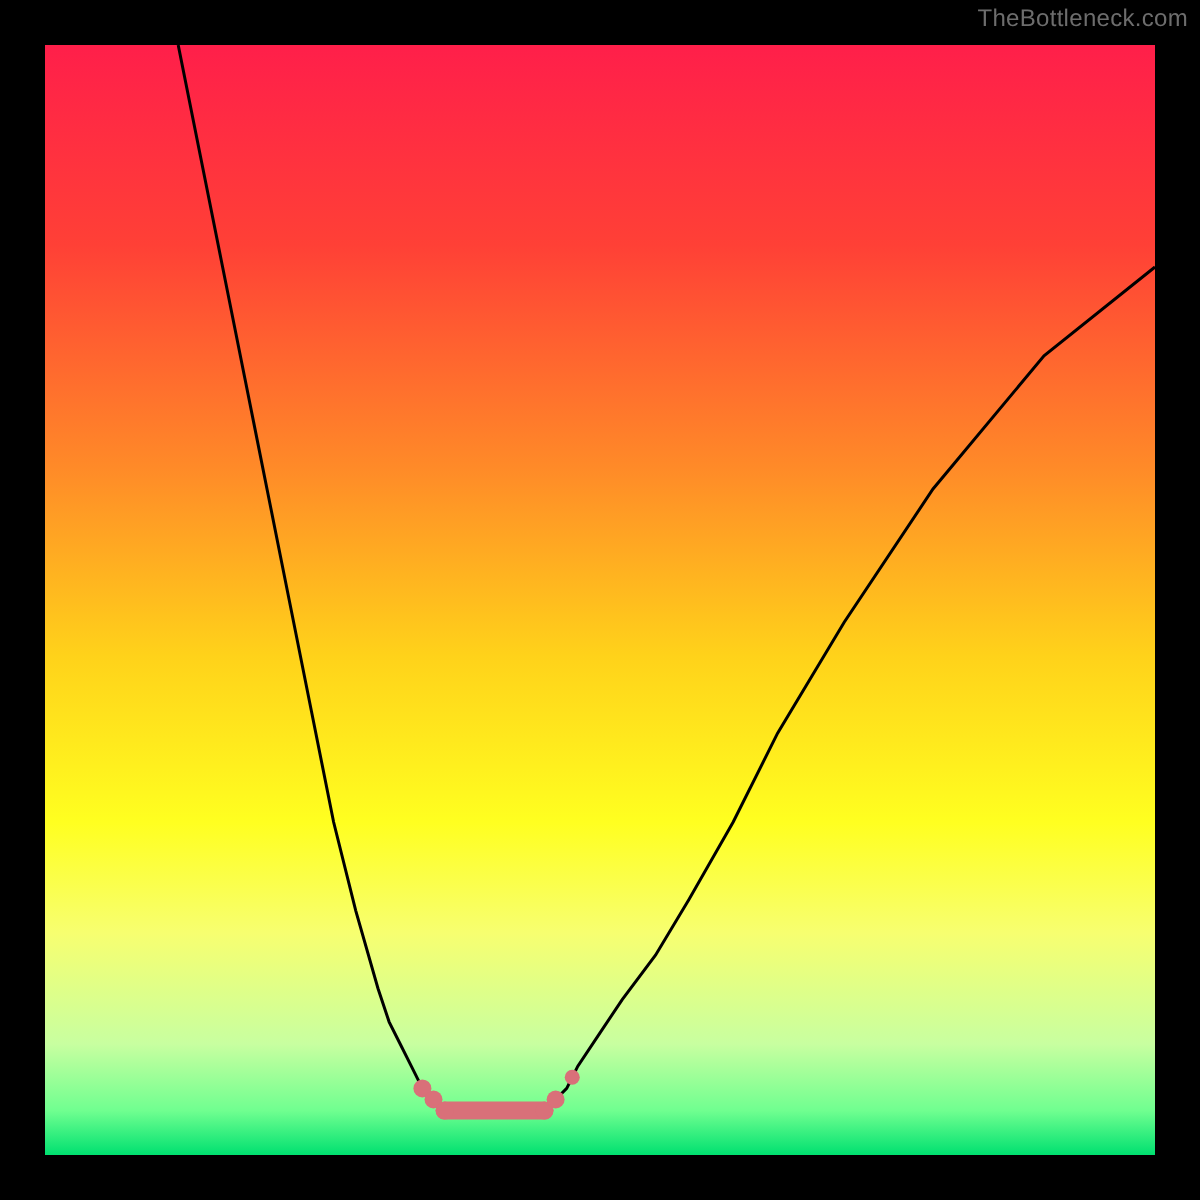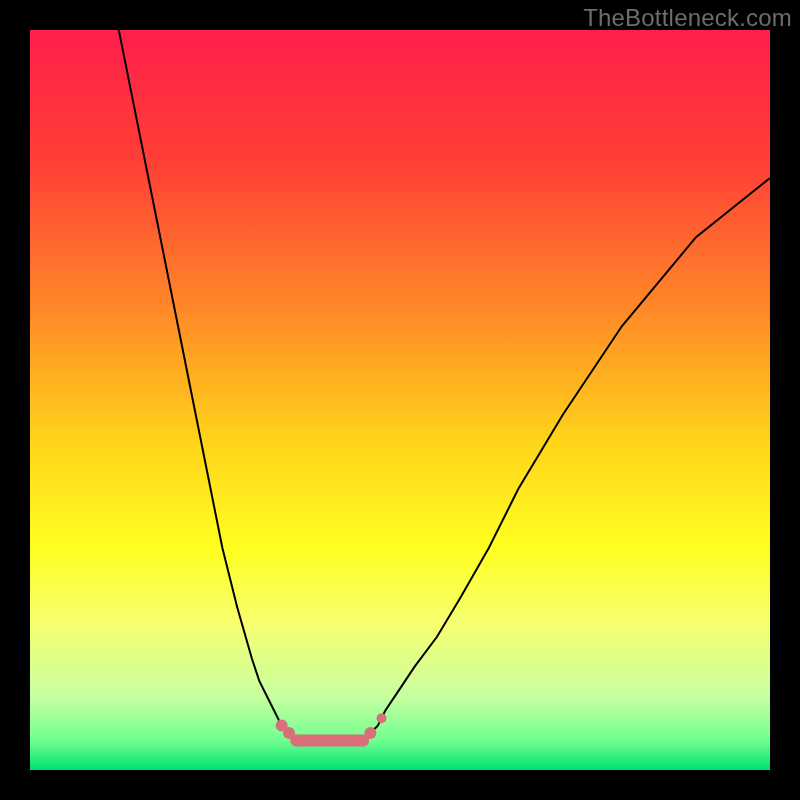--- a/index.html
+++ b/index.html
@@ -29,21 +29,21 @@
   }
   .plot-wrap svg {
     display: block;
     width: 740px;
     height: 740px;
   }
   .watermark {
     position: absolute;
     top: 4px;
     right: 8px;
-    font-size: 24px;
+    font-size: 16px;
     color: #6d6d6d;
     letter-spacing: 0.2px;
     font-weight: 400;
     user-select: none;
   }
 </style>
 </head>
 <body>
 
 <div class="frame">

